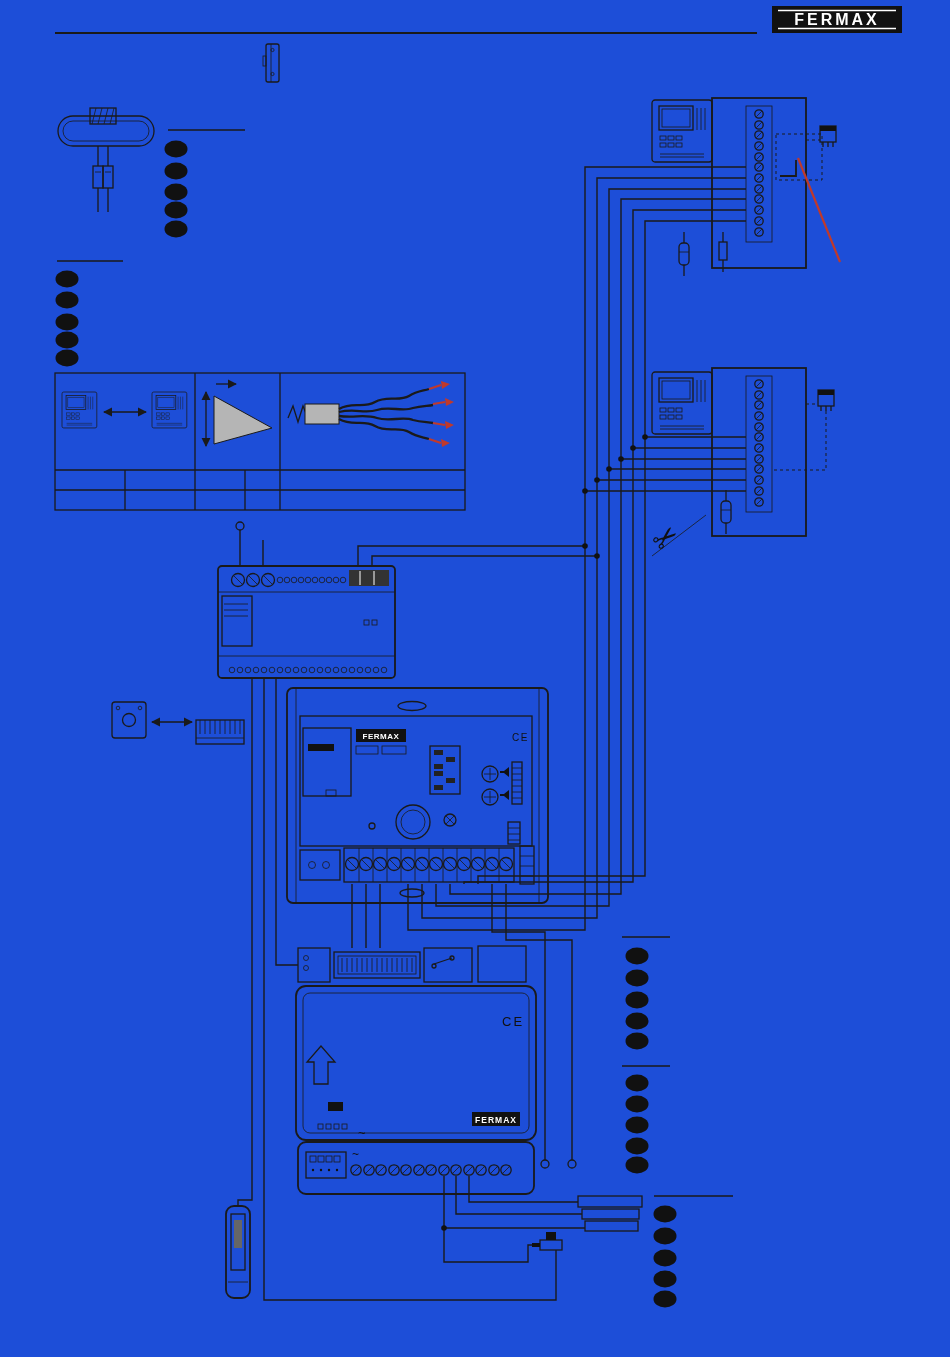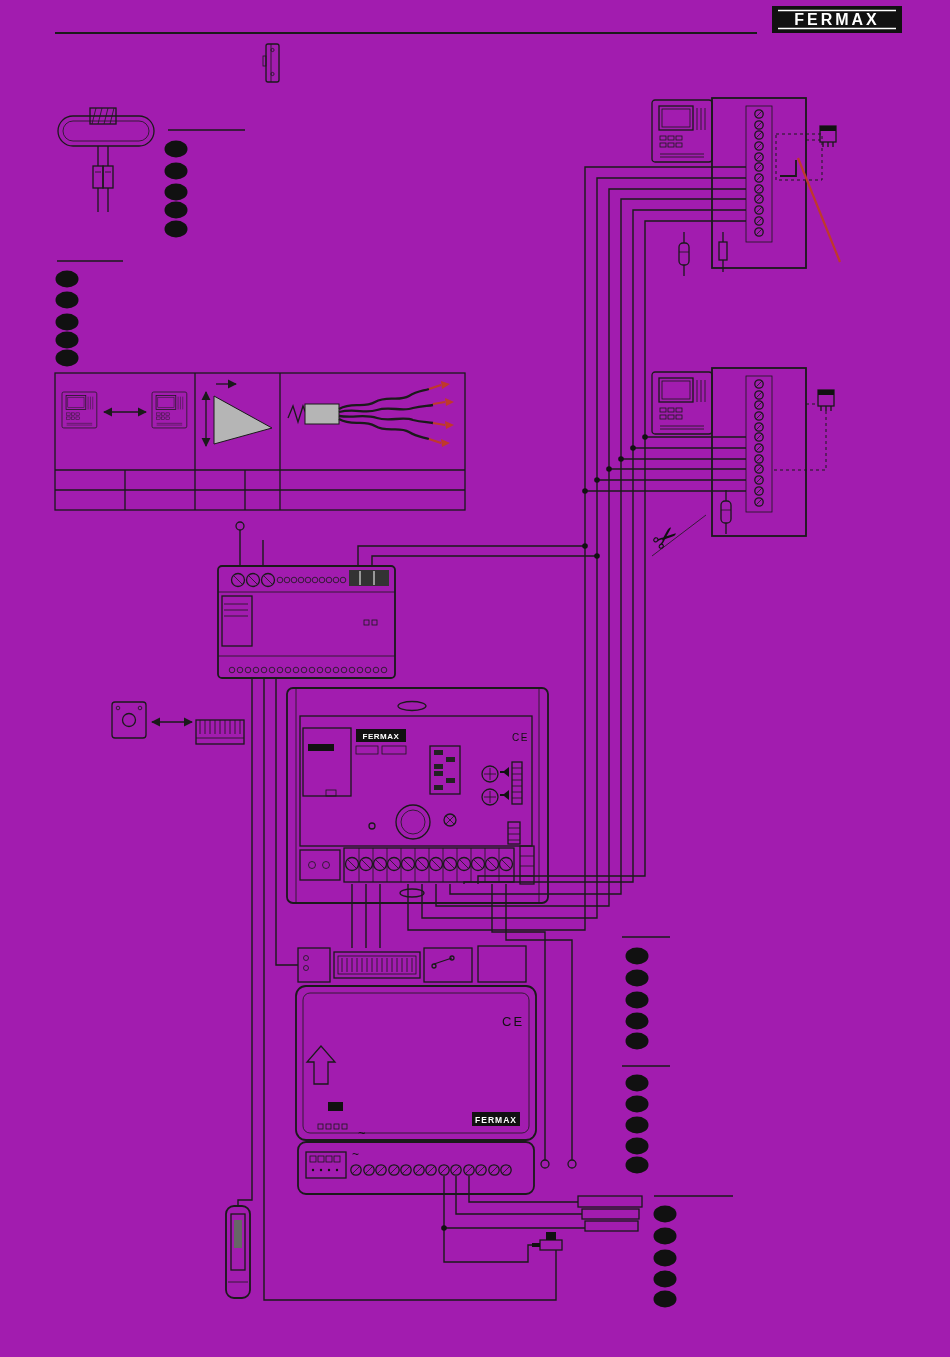--- a/index.html
+++ b/index.html
@@ -1,16 +1,16 @@
 <!DOCTYPE html>
 <html><head>
 <meta charset="utf-8">
 <style>
   html,body{margin:0;padding:0;background:#ffffff;}
-  .page{position:relative;width:950px;height:1357px;background:#a21caf;overflow:hidden;
+  .page{position:relative;width:950px;height:1357px;background:#1d4ed8;overflow:hidden;
         font-family:"Liberation Sans",sans-serif;}
   svg{position:absolute;left:0;top:0;}
   .s  {stroke:#1a1a1a;fill:none;stroke-width:1.3;}
   .s2 {stroke:#1a1a1a;fill:none;stroke-width:1.8;}
   .w  {stroke:#1a1a1a;fill:none;stroke-width:1.4;}
   .thin{stroke:#1a1a1a;fill:none;stroke-width:.8;}
   .blk{fill:#111;stroke:none;}
   .gray{fill:#b5b5b5;stroke:#1a1a1a;stroke-width:1;}
   .dash{stroke:#1a1a1a;fill:none;stroke-width:1;stroke-dasharray:3 3;}
   .red{stroke:#c0392b;fill:none;stroke-width:2.2;}

